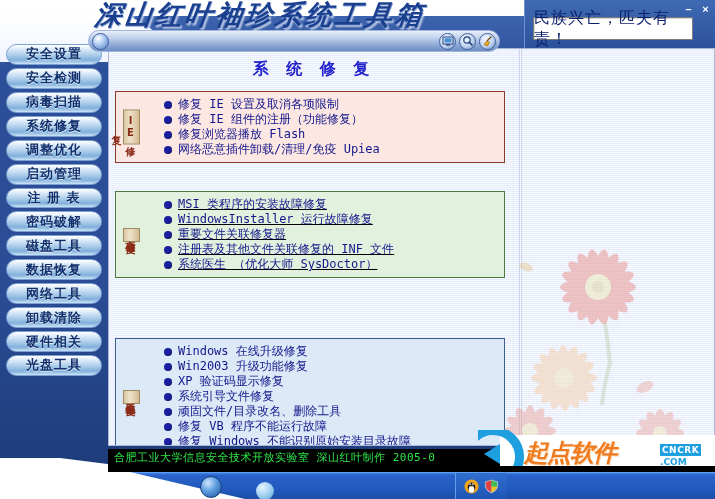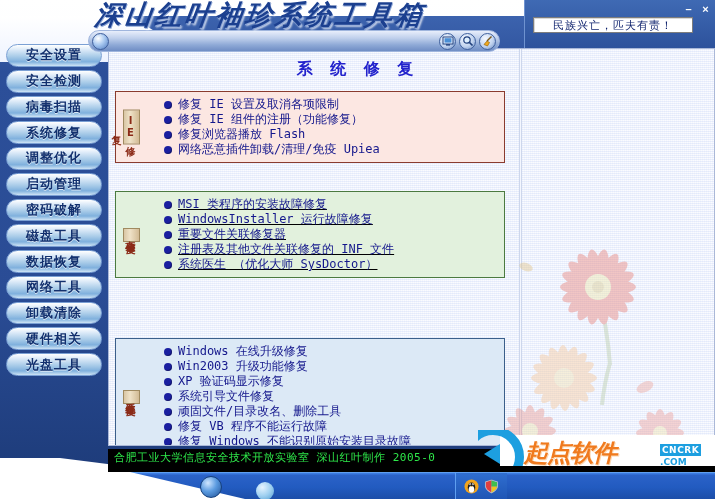--- a/index.html
+++ b/index.html
@@ -87,25 +87,25 @@
   }
   #miniwin .mwbar{
     position:absolute; right:2px; top:2px; display:flex; gap:2px;
     color:#ffffff; font-size:12px; line-height:12px;
   }
   #miniwin .mwbtn{
     width:15px;height:13px; display:flex;align-items:center;justify-content:center;
     color:#fff; font-size:11px; font-weight:bold;
   }
   #miniwin .mwfield{
-    position:absolute; left:8px; top:17px; width:160px; height:16px;
+    position:absolute; left:8px; top:17px; width:160px; height:23px;
     background:#ffffff; border:1px solid #7d7d7d;
     box-shadow:inset 1px 1px 0 #d8d8d8;
     display:flex;align-items:center;justify-content:center;
-    color:#0b1f6b; font-size:11px; letter-spacing:1px;
+    color:#0b1f6b; font-size:16px; letter-spacing:1px;
     font-family:"DejaVu Sans", sans-serif;
   }
 
   
   #sidebar{
     position:absolute; left:6px; top:44px; width:96px; height:332px;
     display:flex; flex-direction:column; gap:3px;
     z-index:20;
   }
   .sbtn{
@@ -154,21 +154,20 @@
 
   #content{ position:relative; z-index:5; padding:0; }
 
   #pagetitle{
     position:absolute; left:0; top:10px; width:410px;
     text-align:center;
     color:#2222cc; font-size:16px; font-weight:bold;
     letter-spacing:6px;
     font-family:"DejaVu Sans", sans-serif;
     z-index:6;
-    margin-left:44px;
   }
 
   .panelwrap{ position:absolute; left:6px; width:390px; z-index:6; }
   .panel{
     position:relative;
     border:1px solid #8a3b2e;
     padding:5px 4px 5px 48px;
     min-height:40px;
   }
   .panel.pink  { background:#fce7e2; border-color:#8a3b2e; }
@@ -338,20 +337,21 @@
   <div class="mwfield">民族兴亡，匹夫有责！</div>
 </div>
 
 <div id="sidebar">
   <div class="sbtn">安全设置</div>
   <div class="sbtn">安全检测</div>
   <div class="sbtn">病毒扫描</div>
   <div class="sbtn">系统修复</div>
   <div class="sbtn">调整优化</div>
   <div class="sbtn">启动管理</div>
+  <div class="sbtn">注 册 表</div>
   <div class="sbtn">密码破解</div>
   <div class="sbtn">磁盘工具</div>
   <div class="sbtn">数据恢复</div>
   <div class="sbtn">网络工具</div>
   <div class="sbtn">卸载清除</div>
   <div class="sbtn">硬件相关</div>
   <div class="sbtn">光盘工具</div>
 </div>
 <div id="sidestrip"></div>
 

